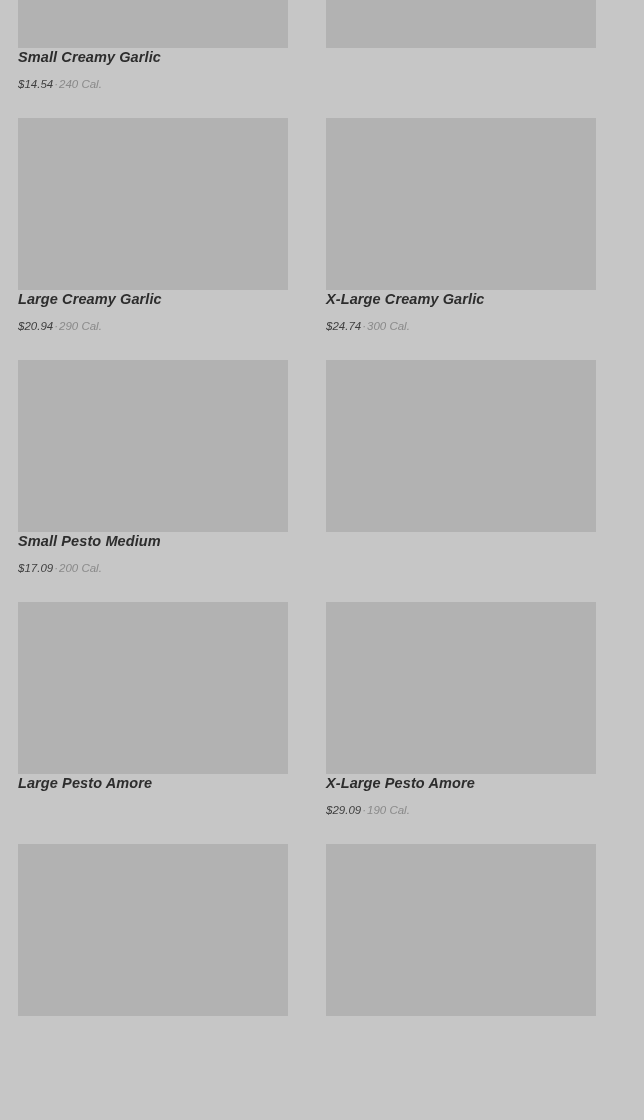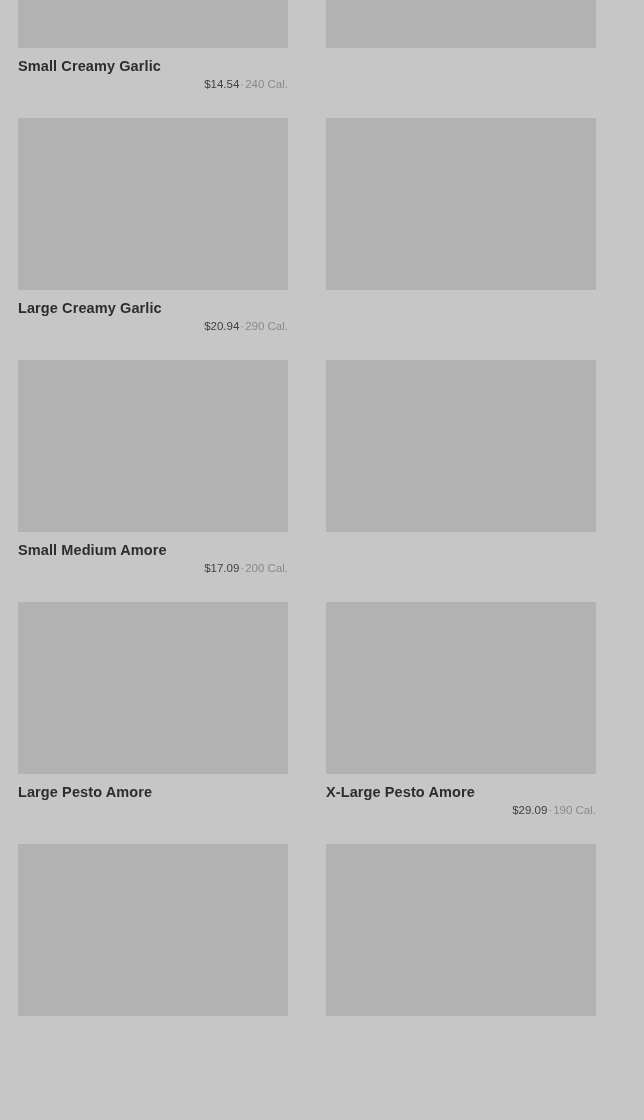--- a/index.html
+++ b/index.html
@@ -38,39 +38,38 @@
   }
 
   .product-image {
     width: 270px;
     height: 172px;
     background: #b2b2b2;
     display: block;
   }
 
   .product-info {
-    padding-top: 9px;
+    font-style: italic;
   }
 
   .product-title {
     font-size: 14.5px;
     font-weight: bold;
     color: #2d2d2d;
     letter-spacing: 0.1px;
     line-height: 1.25;
     white-space: nowrap;
   }
 
   .product-meta {
-    margin-top: 3px;
+    margin-top: 12px;
     font-size: 11.5px;
     color: #5c5c5c;
     line-height: 1.2;
     white-space: nowrap;
-    text-align: right;
   }
 
   .product-price {
     color: #3f3f3f;
   }
 
   .meta-sep {
     color: #8d8d8d;
     padding: 0 1px;
   }
@@ -104,28 +103,34 @@
       <div class="product-image"></div>
       <div class="product-info">
         <div class="product-title">Large Creamy Garlic</div>
         <div class="product-meta">
           <span class="product-price">$20.94</span><span class="meta-sep">·</span><span class="product-calories">290 Cal.</span>
         </div>
       </div>
     </div>
     <div class="product-card">
       <div class="product-image"></div>
+      <div class="product-info">
+        <div class="product-title">X-Large Creamy Garlic</div>
+        <div class="product-meta">
+          <span class="product-price">$24.74</span><span class="meta-sep">·</span><span class="product-calories">300 Cal.</span>
+        </div>
+      </div>
     </div>
   </div>
 
   <div class="product-row">
     <div class="product-card">
       <div class="product-image"></div>
       <div class="product-info">
-        <div class="product-title">Small Medium Amore</div>
+        <div class="product-title">Small Pesto Medium</div>
         <div class="product-meta">
           <span class="product-price">$17.09</span><span class="meta-sep">·</span><span class="product-calories">200 Cal.</span>
         </div>
       </div>
     </div>
     <div class="product-card">
       <div class="product-image"></div>
     </div>
   </div>
 

